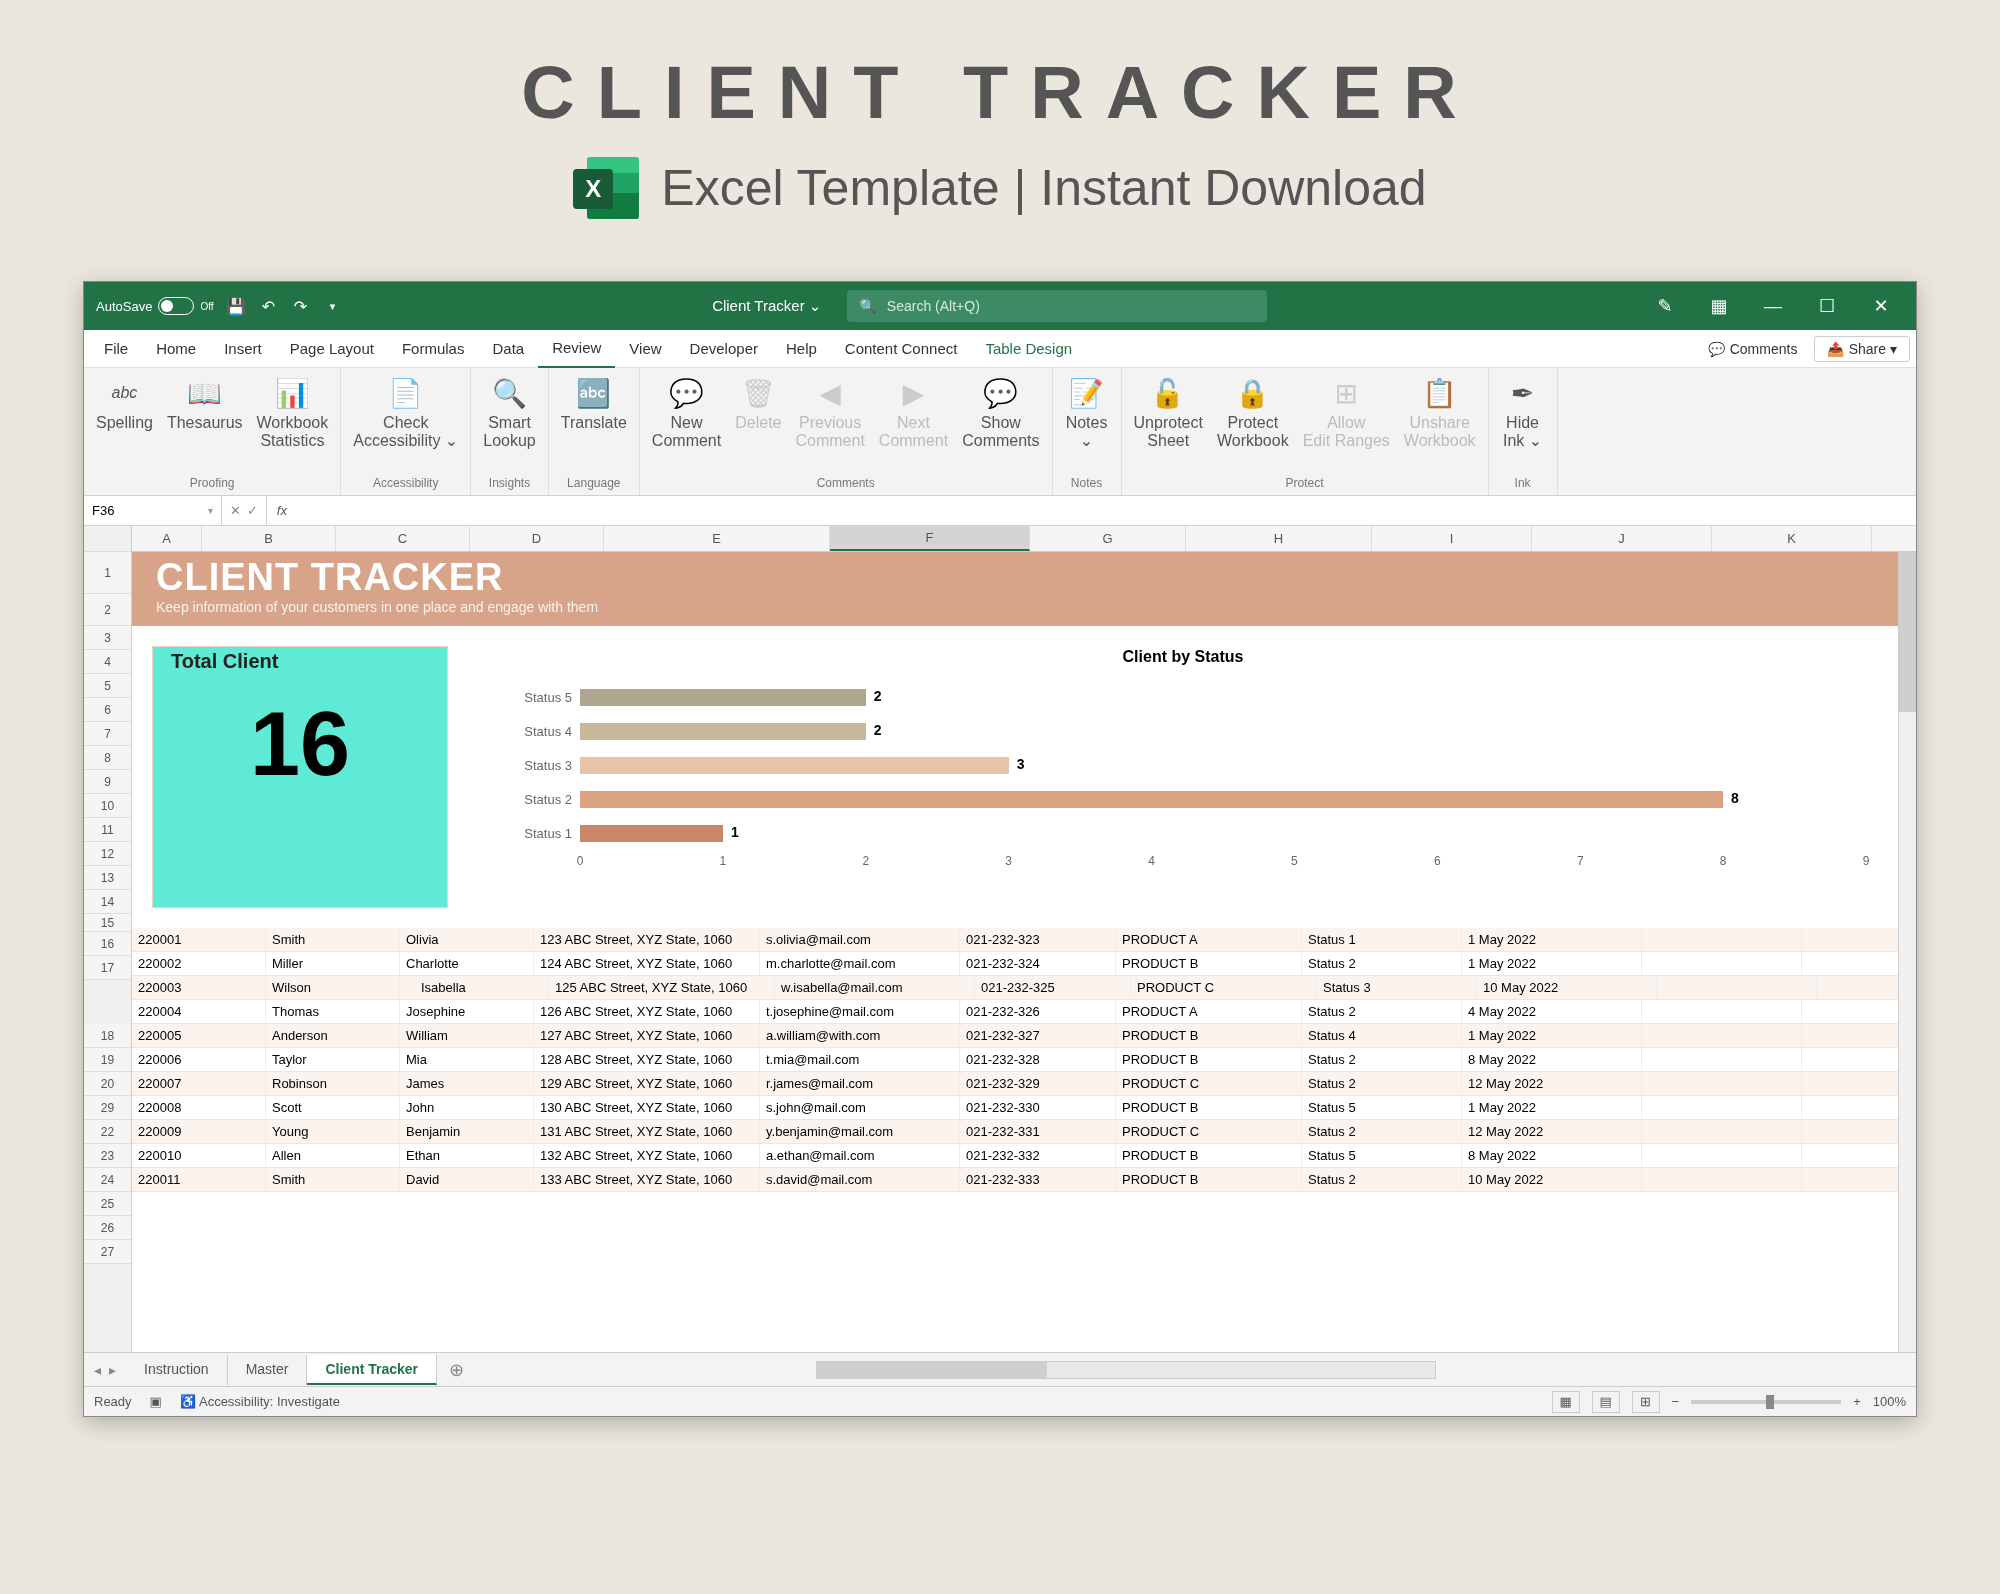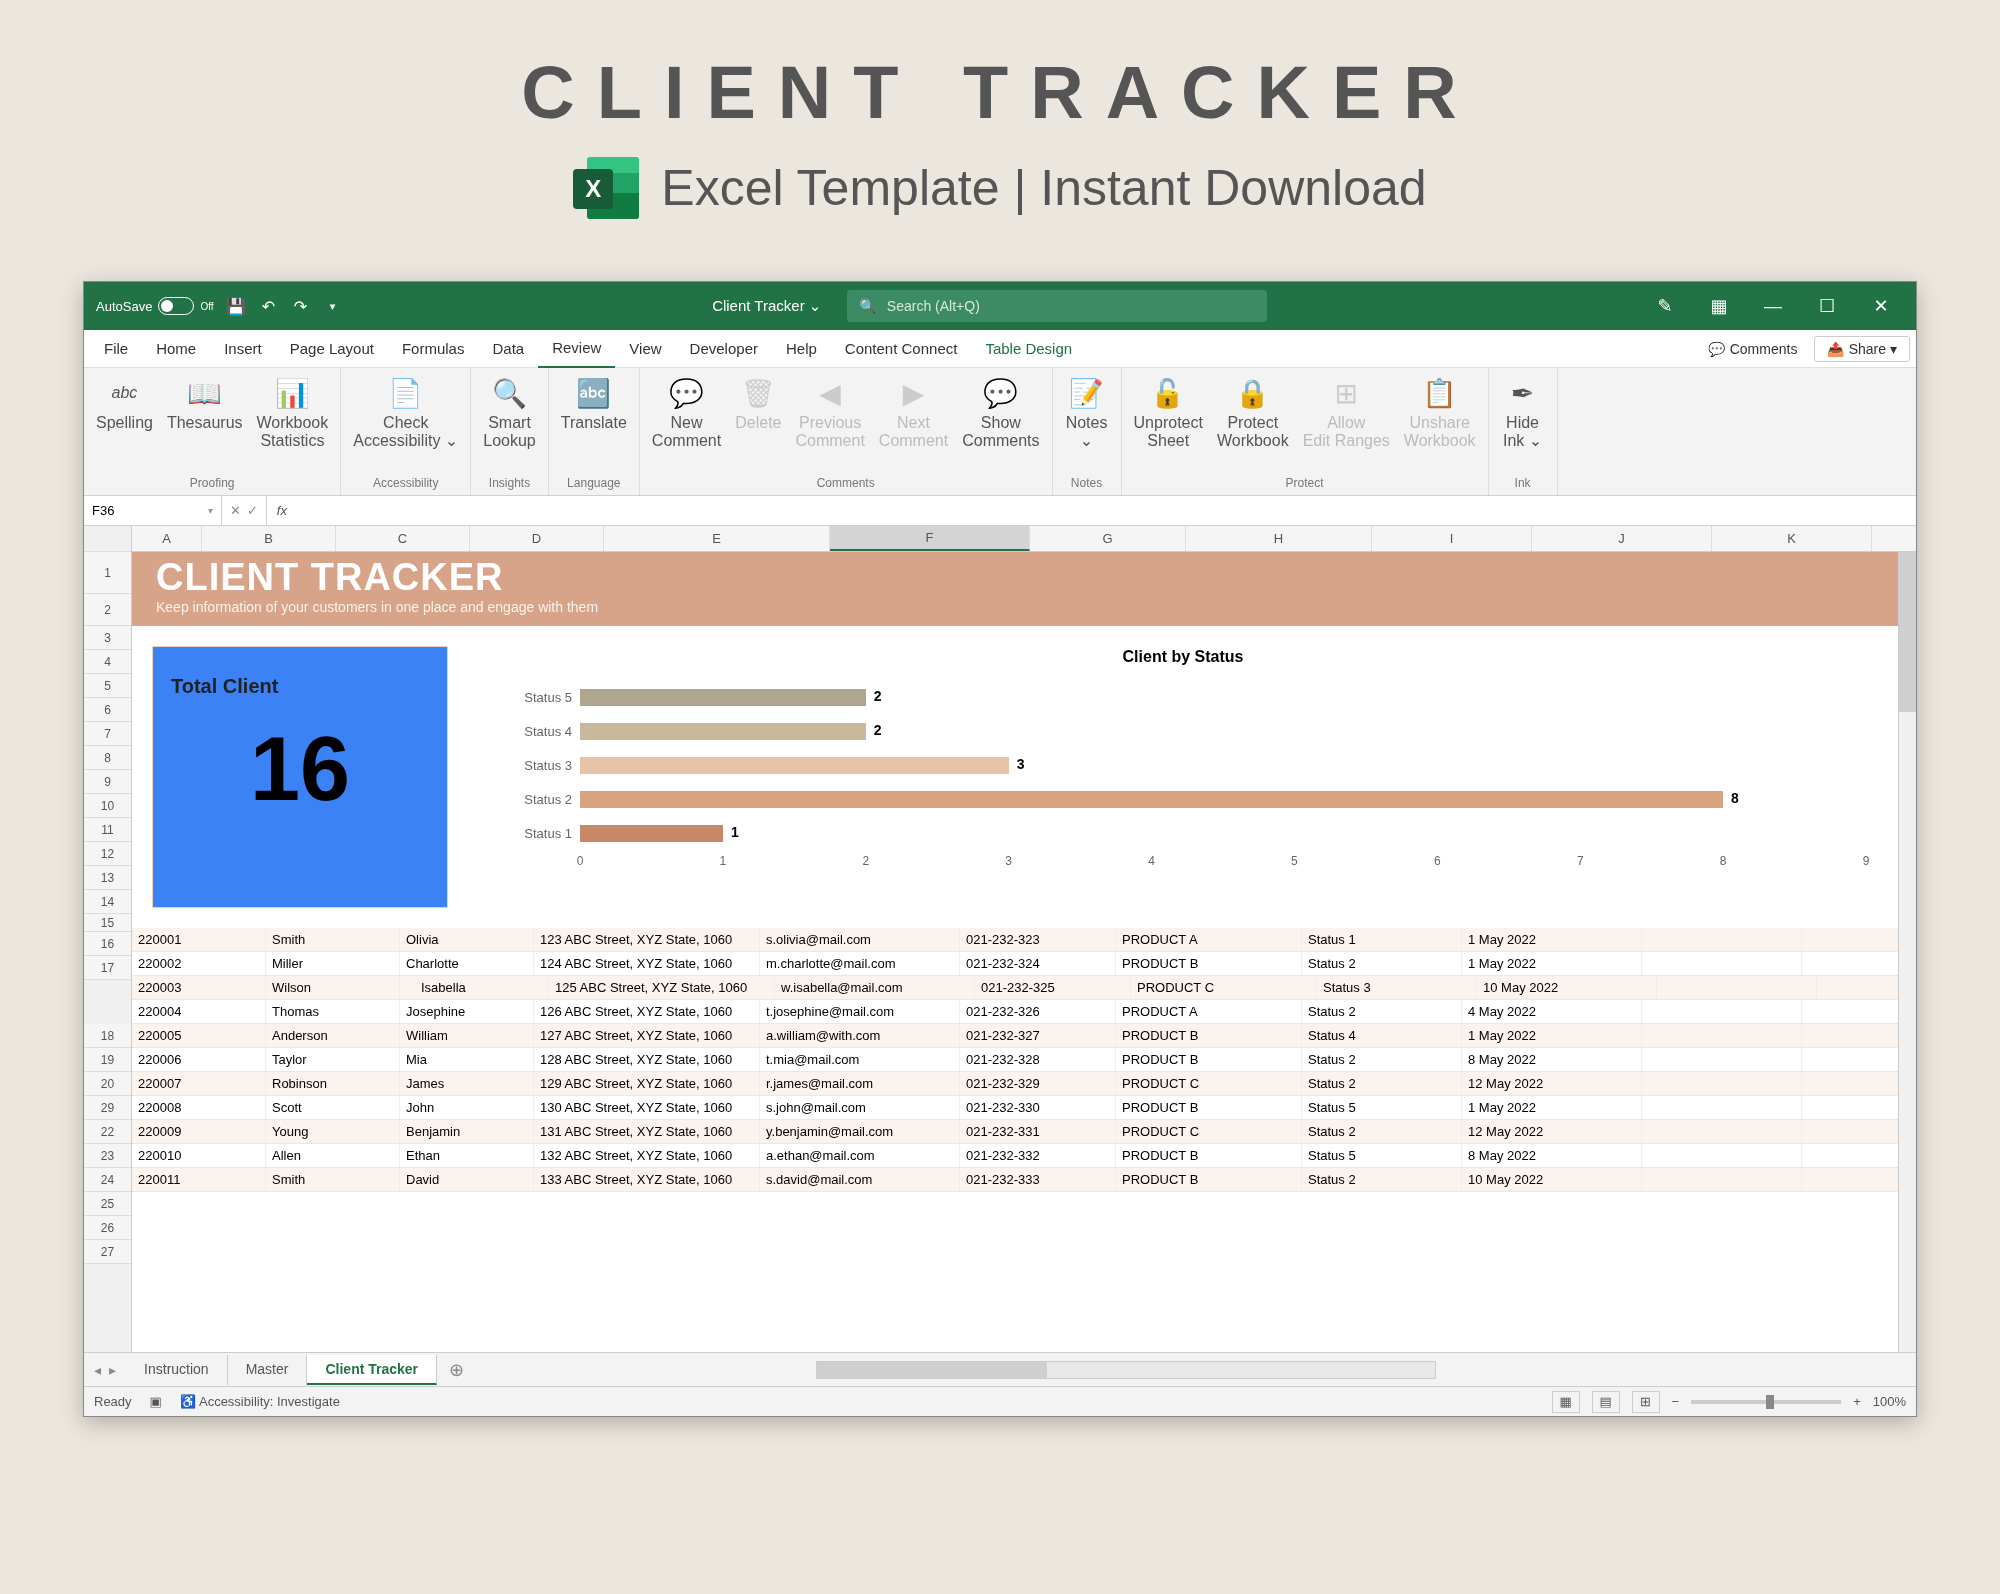--- a/index.html
+++ b/index.html
@@ -61,21 +61,21 @@
   .col-hdr.sel{background:#d4d4d4;border-bottom:2px solid #217346}
   
   .sheet{flex:1;overflow:hidden;position:relative}
   .sheet-body{position:relative}
   
   .banner{background:#d8a489;height:74px;padding:4px 24px;color:#fff}
   .banner h1{font-size:38px;font-weight:700;letter-spacing:1px}
   .banner p{font-size:14px;opacity:.85}
   
   .dash{display:flex;gap:22px;padding:12px 20px 8px;background:#fff;height:282px}
-  .kpi{width:296px;background:#3b82f6;border:1px solid #e9d3c2;padding:28px 18px}
+  .kpi{width:296px;background:#5eead4;border:1px solid #e9d3c2;padding:3px 18px}
   .kpi-label{font-size:20px;font-weight:700;color:#222}
   .kpi-val{font-size:90px;font-weight:900;text-align:center;margin-top:20px;color:#000}
   .chart{flex:1;position:relative;padding:6px 30px 0 110px}
   .chart-title{position:absolute;top:2px;left:0;right:0;text-align:center;font-weight:700;font-size:16px}
   .bars{margin-top:28px}
   .bar-row{display:flex;align-items:center;height:34px;position:relative}
   .bar-label{position:absolute;left:-102px;width:94px;text-align:right;font-size:13px;color:#666}
   .bar-track{flex:1;height:17px;position:relative}
   .bar-fill{height:100%;position:absolute;left:0}
   .bar-val{position:absolute;font-size:14px;font-weight:700;top:-1px}

